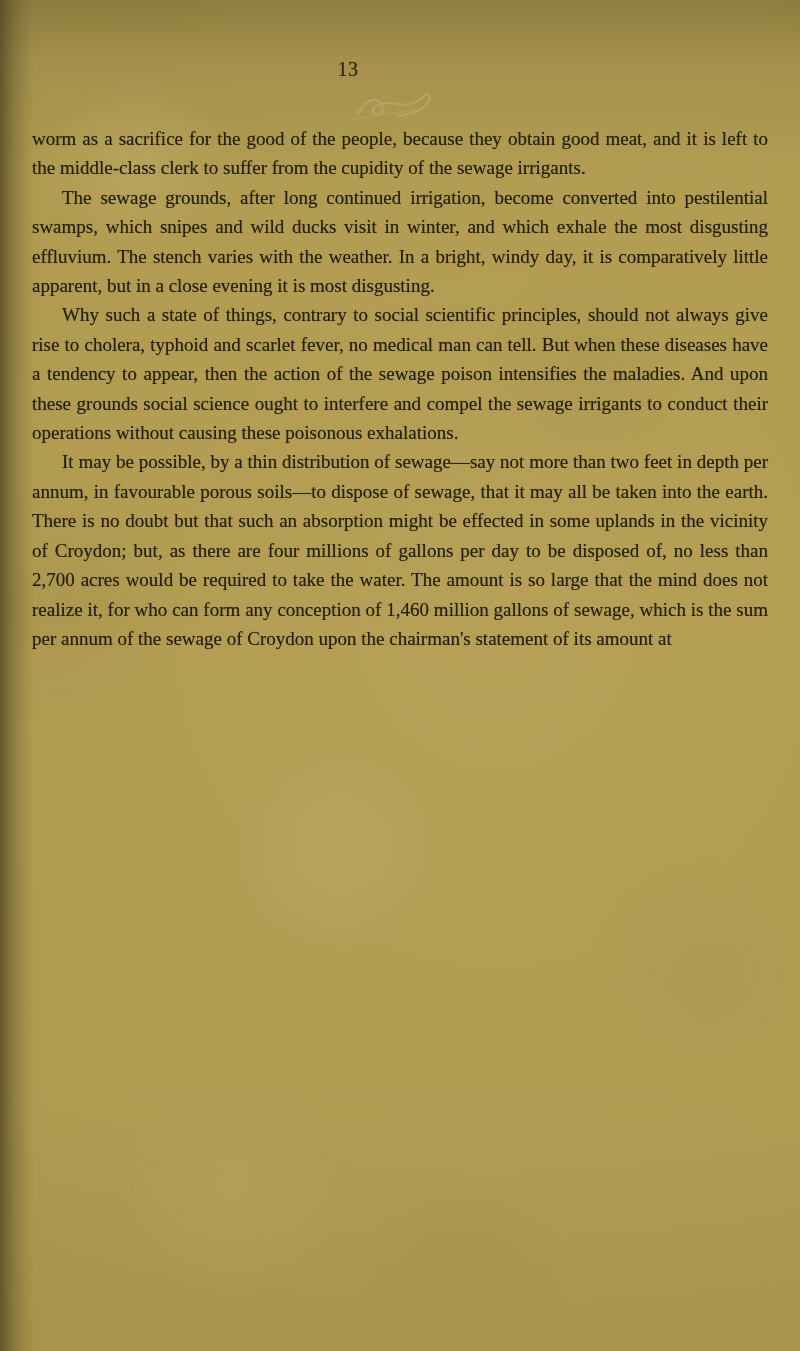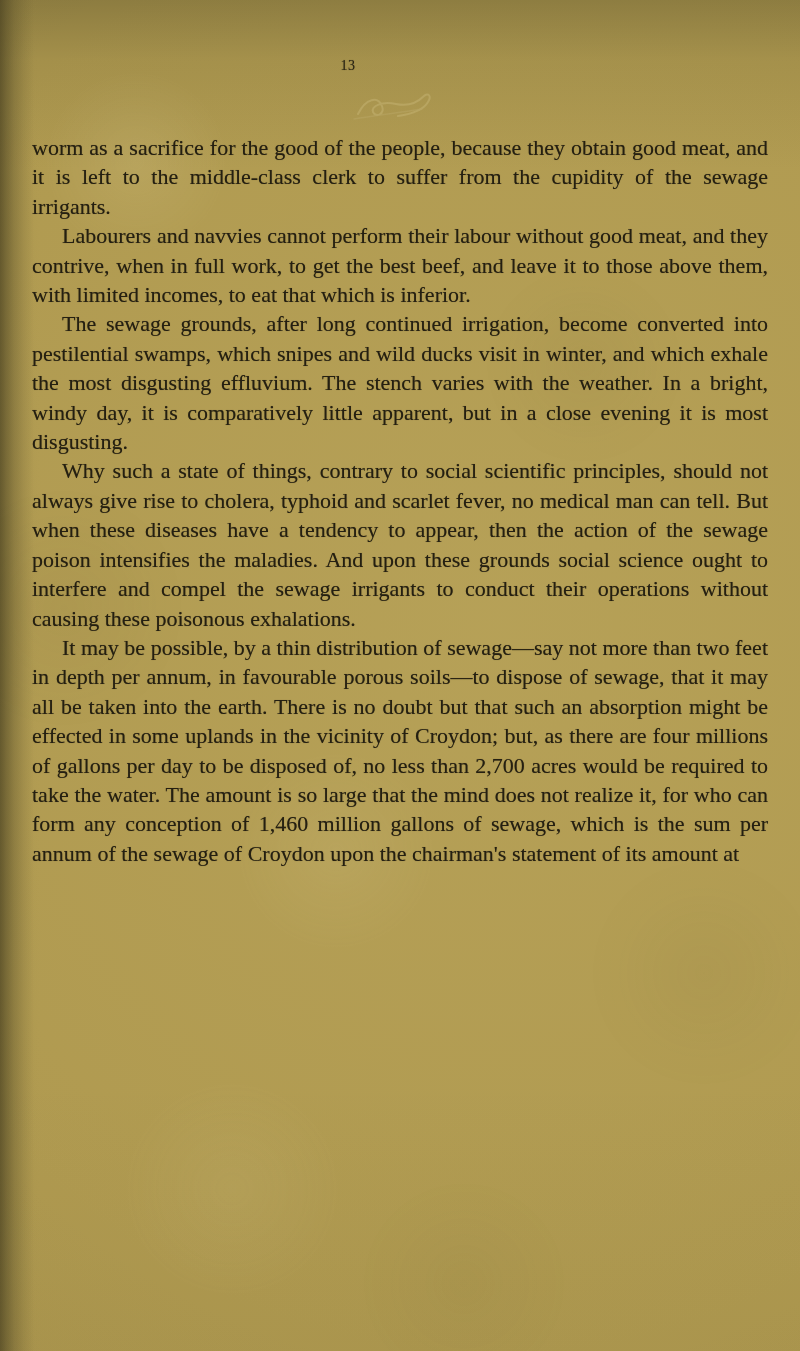--- a/index.html
+++ b/index.html
@@ -65,32 +65,32 @@
     opacity: 0.34;
   }
   #folio-mark svg { display: block; }
 
   #folio {
     position: absolute;
     top: 58px;
     left: 0;
     width: 696px;
     text-align: center;
-    font-size: 14px;
+    font-size: 20px;
     letter-spacing: 0.5px;
     color: #2a2414;
     text-shadow: 0 0 1px rgba(40,34,18,0.45);
   }
 
   #textblock {
     position: absolute;
     left: 32px;
-    top: 133px;
+    top: 124px;
     width: 736px;
-    font-size: 22px;
+    font-size: 19px;
     line-height: 29.4px;
     color: #241f11;
     text-align: justify;
     text-justify: inter-word;
     text-shadow: 0 0 0.7px rgba(36,31,17,0.55);
   }
 
   #textblock p {
     margin: 0;
     text-indent: 30px;
@@ -122,19 +122,18 @@
     <svg width="86" height="30" viewBox="0 0 86 30" fill="none">
       <path d="M6 22 C14 6, 26 4, 30 14 C33 22, 24 26, 21 20 C19 14, 30 9, 44 12 C58 15, 66 10, 72 4 C76 0, 80 4, 76 10 C72 17, 60 22, 46 24" stroke="#d8c98e" stroke-width="2" stroke-linecap="round" fill="none" opacity="0.85"></path>
       <path d="M2 27 C20 24, 44 21, 70 17" stroke="#cbbd85" stroke-width="1.4" stroke-linecap="round" fill="none" opacity="0.6"></path>
     </svg>
   </div>
 
   <div id="folio">13</div>
 
   <div id="textblock">
     <p class="noindent">worm as a sacrifice for the good of the people, because they obtain good meat, and it is left to the middle-class clerk to suffer from the cupidity of the sewage irrigants.</p>
-    <p>Labourers and navvies cannot perform their labour without good meat, and they contrive, when in full work, to get the best beef, and leave it to those above them, with limited incomes, to eat that which is inferior.</p>
     <p>The sewage grounds, after long continued irrigation, become converted into pestilential swamps, which snipes and wild ducks visit in winter, and which exhale the most disgusting effluvium. The stench varies with the weather. In a bright, windy day, it is comparatively little apparent, but in a close evening it is most disgusting.</p>
     <p>Why such a state of things, contrary to social scientific principles, should not always give rise to cholera, typhoid and scarlet fever, no medical man can tell. But when these diseases have a tendency to appear, then the action of the sewage poison intensifies the maladies. And upon these grounds social science ought to interfere and compel the sewage irrigants to conduct their operations without causing these poisonous exhalations.</p>
     <p>It may be possible, by a thin distribution of sewage—say not more than two feet in depth per annum, in favourable porous soils—to dispose of sewage, that it may all be taken into the earth. There is no doubt but that such an absorption might be effected in some uplands in the vicinity of Croydon; but, as there are four millions of gallons per day to be disposed of, no less than 2,700 acres would be required to take the water. The amount is so large that the mind does not realize it, for who can form any conception of 1,460 million gallons of sewage, which is the sum per annum of the sewage of Croydon upon the chairman's statement of its amount at</p>
   </div>
 
 </div>
 
 </body></html>

